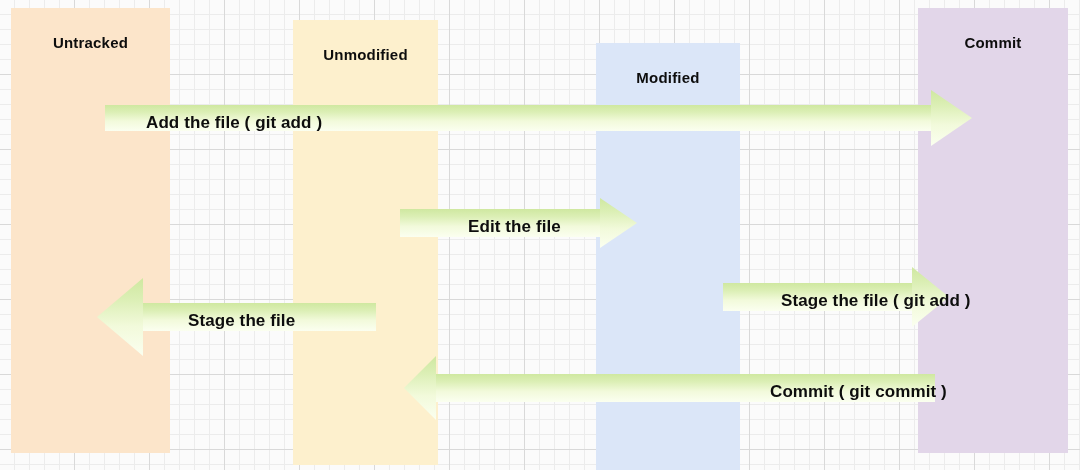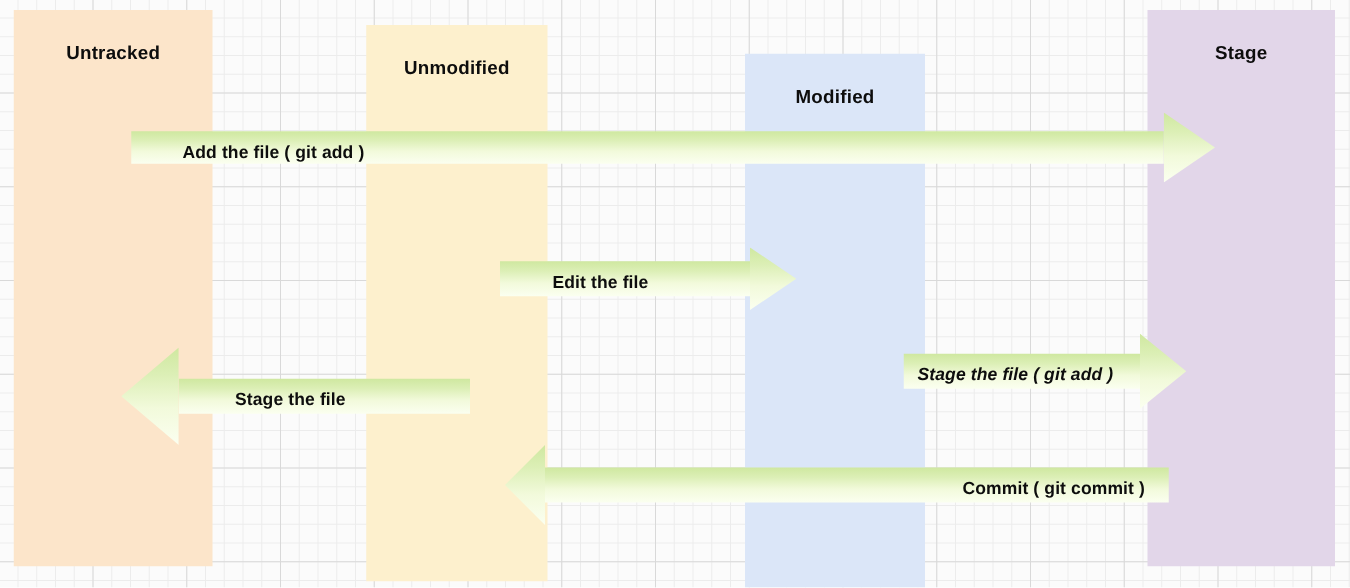--- a/index.html
+++ b/index.html
@@ -48,21 +48,21 @@
     position: absolute;
     background-image: linear-gradient(to bottom, #cfe8a0 0%, #dcefb6 28%, #f2fadb 62%, #fbfff0 100%);
   }
   .head {
     position: absolute;
     width: 0;
     height: 0;
   }
   .arrow-label {
     position: absolute;
-    font-size: 14px;
+    font-size: 17px;
     font-weight: bold;
     color: #0d0d0d;
     white-space: nowrap;
     letter-spacing: 0.1px;
   }
 
   
   .head svg { display: block; }
 </style>
 </head>
@@ -73,21 +73,21 @@
   <div class="state-column" style="left: 11px; width: 159px; background: rgb(252, 229, 202);">
     <div class="state-label">Untracked</div>
   </div>
   <div class="state-column" style="left: 293px; width: 145px; background: rgb(253, 240, 205); margin-top: 12px;">
     <div class="state-label">Unmodified</div>
   </div>
   <div class="state-column" style="left: 596px; width: 144px; background: rgb(219, 230, 248); margin-top: 35px;">
     <div class="state-label">Modified</div>
   </div>
   <div class="state-column" style="left: 918px; width: 150px; background: rgb(226, 214, 233);">
-    <div class="state-label">Stage</div>
+    <div class="state-label">Commit</div>
   </div>
 
   <div class="arrow" style="left: 105px; top: 90px; width: 867px; height: 56px;">
     <div class="shaft" style="top: 15px; left: 0px; width: 826px; height: 26px;"></div>
     <div class="head" style="top: 0px; left: 826px; width: 41px; height: 56px;">
         <svg width="41" height="56">
           <defs>
             <linearGradient id="gaddthefile" x1="0" y1="0" x2="0" y2="1">
               <stop offset="0" stop-color="#cfe8a0"></stop>
               <stop offset="0.28" stop-color="#dcefb6"></stop>
@@ -110,21 +110,21 @@
               <stop offset="0" stop-color="#cfe8a0"></stop>
               <stop offset="0.28" stop-color="#dcefb6"></stop>
               <stop offset="0.62" stop-color="#f2fadb"></stop>
               <stop offset="1" stop-color="#fbfff0"></stop>
             </linearGradient>
           </defs>
           <polygon points="0,0 37,25 0,50" fill="url(#geditthefile)"></polygon>
         </svg>
       </div>
   </div>
-  <div class="arrow-label" style="left: 415px; top: 217px; color: rgb(13, 13, 13); padding-left: 27px;">Edit the file</div>
+  <div class="arrow-label" style="left: 441px; top: 217px; color: rgb(13, 13, 13); padding-left: 27px;">Edit the file</div>
 
   <div class="arrow" style="left: 97px; top: 278px; width: 279px; height: 78px;">
     <div class="shaft" style="top: 25px; left: 46px; width: 233px; height: 28px;"></div>
     <div class="head" style="top: 0px; left: 0px; width: 46px; height: 78px;">
         <svg width="46" height="78">
           <defs>
             <linearGradient id="gremovethefile" x1="0" y1="0" x2="0" y2="1">
               <stop offset="0" stop-color="#cfe8a0"></stop>
               <stop offset="0.28" stop-color="#dcefb6"></stop>
               <stop offset="0.62" stop-color="#f2fadb"></stop>
@@ -146,21 +146,21 @@
               <stop offset="0" stop-color="#cfe8a0"></stop>
               <stop offset="0.28" stop-color="#dcefb6"></stop>
               <stop offset="0.62" stop-color="#f2fadb"></stop>
               <stop offset="1" stop-color="#fbfff0"></stop>
             </linearGradient>
           </defs>
           <polygon points="0,0 37,30 0,60" fill="url(#gstagethefile)"></polygon>
         </svg>
       </div>
   </div>
-  <div class="arrow-label" style="left: 734px; top: 291px; color: rgb(13, 13, 13); font-style: italic;">Stage the file ( git add )</div>
+  <div class="arrow-label" style="left: 781px; top: 291px; color: rgb(13, 13, 13);">Stage the file ( git add )</div>
 
   <div class="arrow" style="left: 404px; top: 356px; width: 531px; height: 64px;">
     <div class="shaft" style="top: 18px; left: 32px; width: 499px; height: 28px;"></div>
     <div class="head" style="top: 0px; left: 0px; width: 32px; height: 64px;">
         <svg width="32" height="64">
           <defs>
             <linearGradient id="gcommit" x1="0" y1="0" x2="0" y2="1">
               <stop offset="0" stop-color="#cfe8a0"></stop>
               <stop offset="0.28" stop-color="#dcefb6"></stop>
               <stop offset="0.62" stop-color="#f2fadb"></stop>

